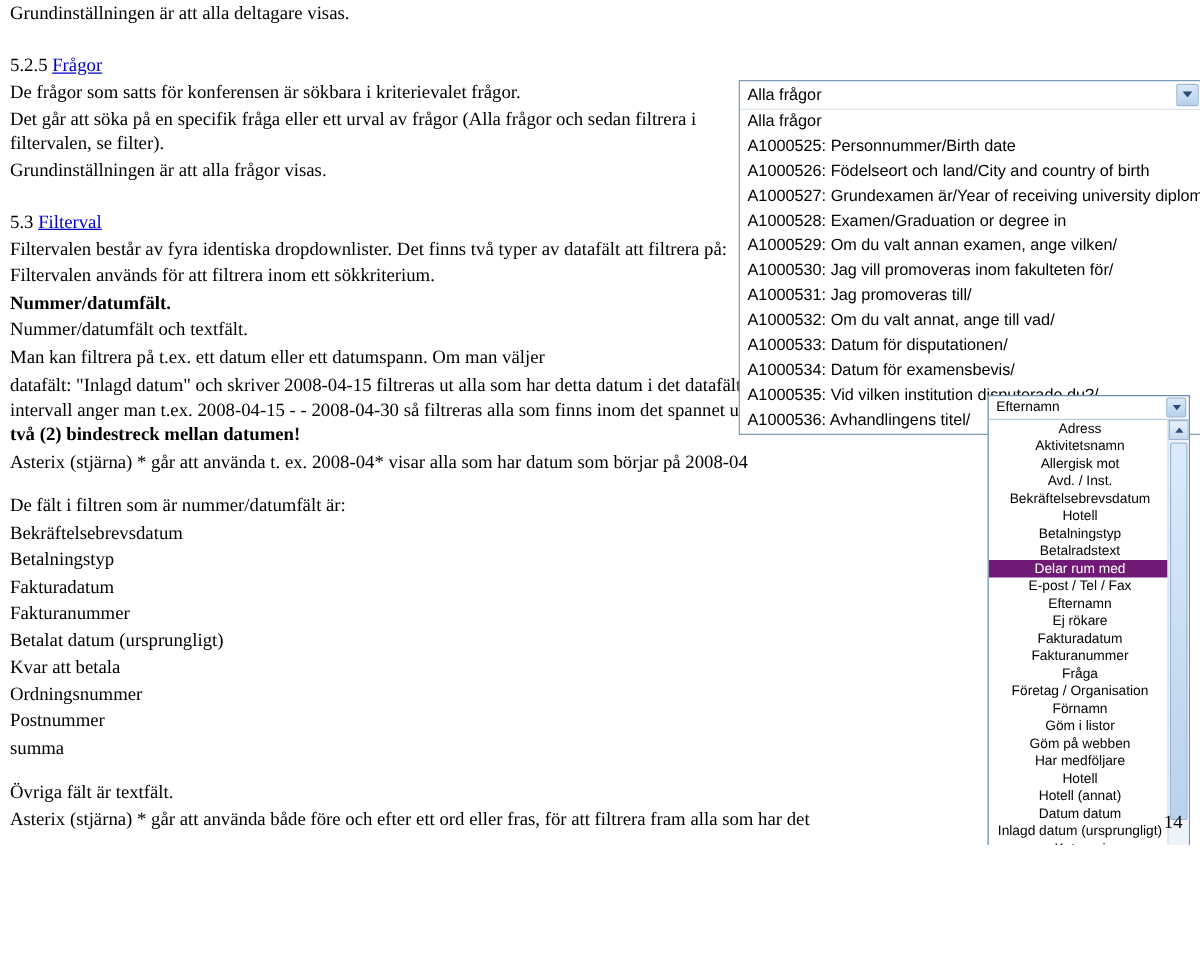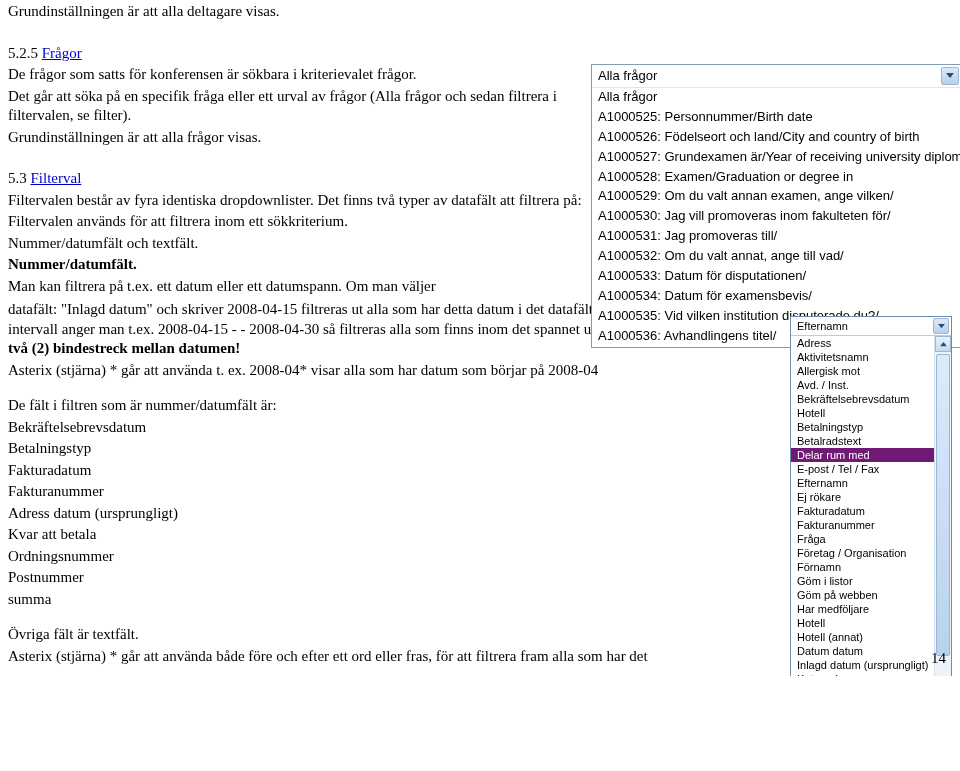--- a/index.html
+++ b/index.html
@@ -88,20 +88,21 @@
     position: relative;
     height: 440px;
     overflow: hidden;
     padding-right: 16px;
   }
   .listbox-item {
     padding: 0 4px 0 6px;
     height: 14px; line-height: 14px;
     white-space: nowrap; overflow: hidden;
     color: #000;
+    text-align: center;
   }
   .listbox-item.selected {
     background: #701a75;
     color: #fff;
   }
   .sb-track {
     position: absolute; right: 0; top: 0; bottom: 0; width: 16px;
     background: #eef3f9;
     border-left: 1px solid #d3e0ee;
   }
@@ -151,39 +152,39 @@
     <div class="p">Det går att söka på en specifik fråga eller ett urval av frågor (Alla frågor och sedan filtrera i filtervalen, se filter).</div>
     <div class="p">Grundinställningen är att alla frågor visas.</div>
 
     <div class="mt-large"></div>
 
     <div class="p">
       <span>5.3 </span><span class="link">Filterval</span>
     </div>
     <div class="p">Filtervalen består av fyra identiska dropdownlister. Det finns två typer av datafält att filtrera på:</div>
     <div class="p">Filtervalen används för att filtrera inom ett sökkriterium.</div>
+    <div class="p bold">Nummer/datumfält.</div>
     <div class="p">Nummer/datumfält och textfält.</div>
-    <div class="p bold">Nummer/datumfält.</div>
     <div class="p">Man kan filtrera på t.ex. ett datum eller ett datumspann. Om man väljer</div>
   </div>
 
   <div class="wrap-block" style="width:780px;">
     <div class="p">
       <span>datafält: "Inlagd datum" och skriver 2008-04-15 filtreras ut alla som har detta datum i det datafältet. Om man vill filtrera ut ett intervall anger man t.ex. 2008-04-15 - - 2008-04-30 så filtreras alla som finns inom det spannet ut. </span><span class="bold">observera att det ska vara två (2) bindestreck mellan datumen!</span>
     </div>
     <div class="p">Asterix (stjärna) *  går att använda t. ex. 2008-04* visar alla som har datum som börjar på 2008-04</div>
 
     <div class="mt-med"></div>
     <div class="p">De fält i filtren som är nummer/datumfält är:</div>
     <div id="num-list">
         <div class="p">Bekräftelsebrevsdatum</div>
         <div class="p">Betalningstyp</div>
         <div class="p">Fakturadatum</div>
         <div class="p">Fakturanummer</div>
-        <div class="p">Adress datum (ursprungligt)</div>
+        <div class="p">Betalat datum (ursprungligt)</div>
         <div class="p">Kvar att betala</div>
         <div class="p">Ordningsnummer</div>
         <div class="p">Postnummer</div>
         <div class="p">summa</div>
       </div>
 
     <div class="mt-med"></div>
     <div class="p">Övriga fält är textfält.</div>
     <div class="p">Asterix (stjärna) * går att använda både före och efter ett ord eller fras, för att filtrera fram alla som har det</div>
   </div>

